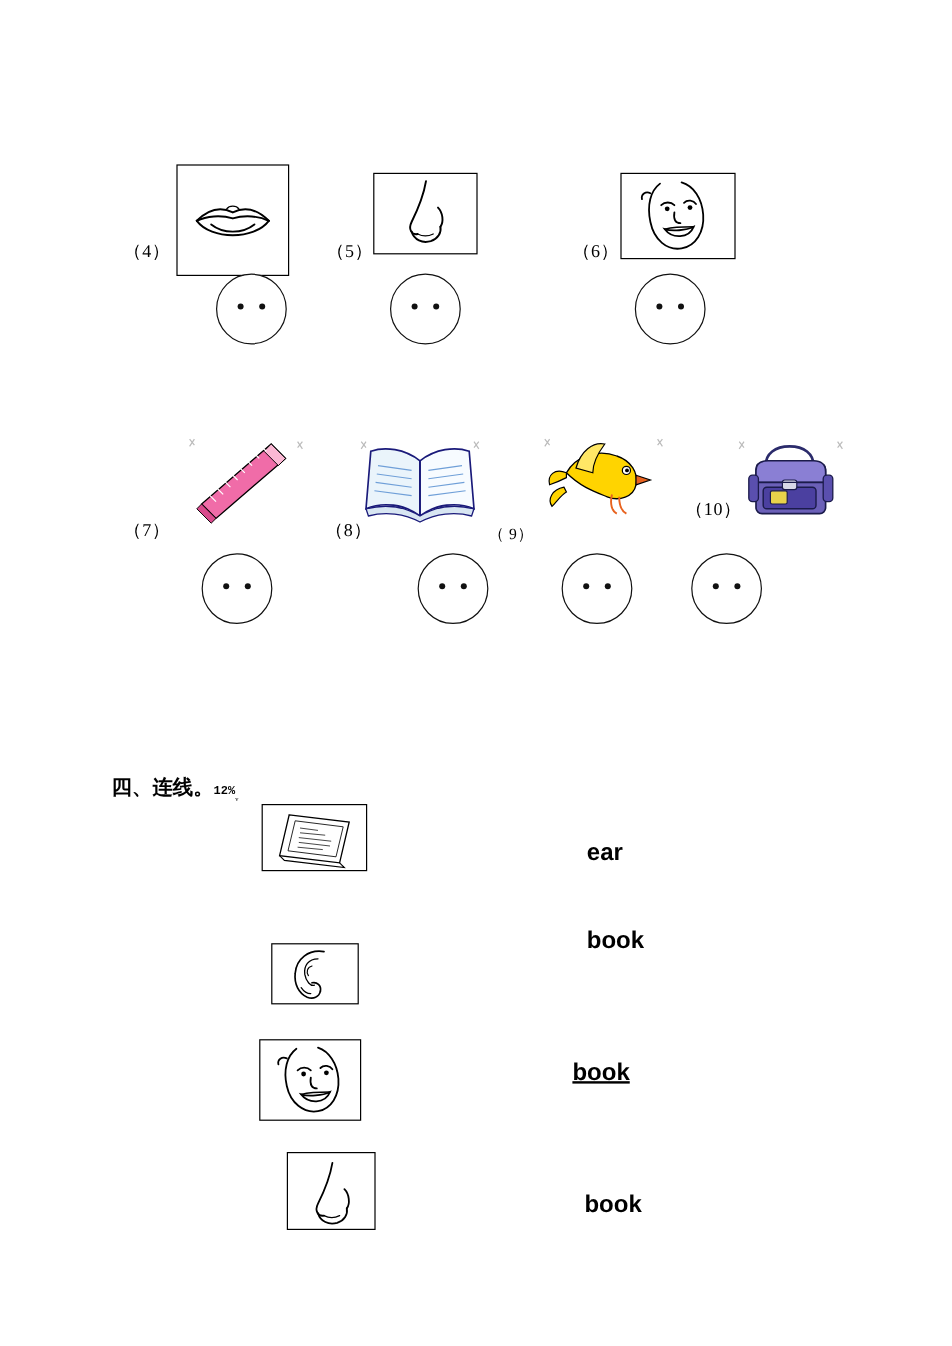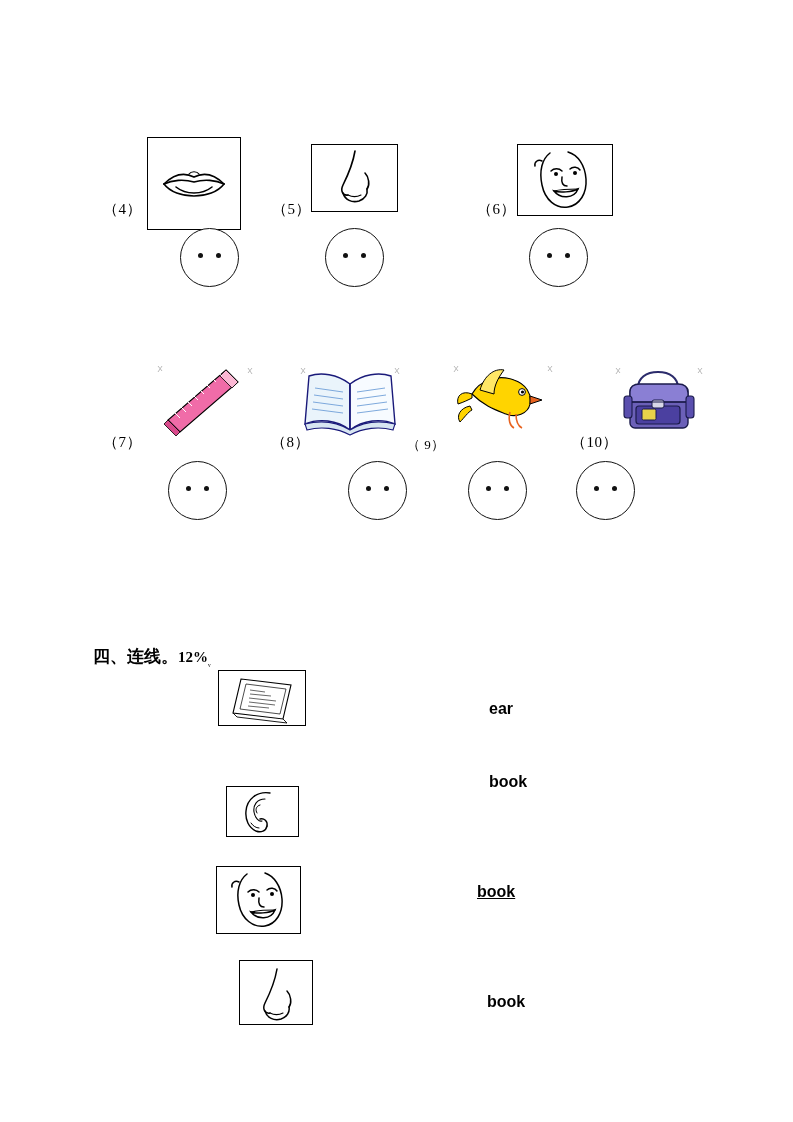--- a/index.html
+++ b/index.html
@@ -63,36 +63,36 @@
 
   
   .section-heading {
     position: absolute;
     font-family: "Liberation Serif", serif;
     font-weight: bold;
     font-size: 17px;
     white-space: nowrap;
   }
   .section-heading .pct {
-    font-family: Liberation Serif, serif;
-    font-size: 15px;
+    font-family: Liberation Mono, monospace;
+    font-size: 10px;
     font-weight: bold;
   }
   .section-heading .tail {
     font-size: 9px;
     font-weight: normal;
     vertical-align: sub;
   }
 
   
   .match-word {
     position: absolute;
     font-family: "Liberation Sans", sans-serif;
     font-weight: bold;
-    font-size: 16px;
+    font-size: 20px;
     white-space: nowrap;
   }
 
   
   svg { display: block; }
 </style>
 </head>
 <body>
 
 <div class="page">
@@ -235,21 +235,21 @@
         </g>
       </svg>
     </div>
     <div class="answer-circle" style="left:468px; top:461px; width:59px; height:59px;">
       <span class="dot left"></span>
       <span class="dot right"></span>
     </div>
   </div>
 
   <div class="item">
-    <div class="item-number" style="left:571px; top:433px;">（10）</div>
+    <div class="item-number" style="left:571px; top:415px;">（10）</div>
     <div class="pic-plain" style="left:612px; top:362px; width:94px; height:76px;">
       <svg width="94" height="76" viewBox="0 0 94 76">
         <g>
           <path d="M8 6 L4 12 M4 6 L8 11" stroke="#bbb" stroke-width="1" fill="none"></path>
           <path d="M86 6 L90 12 M90 6 L86 11" stroke="#bbb" stroke-width="1" fill="none"></path>
           <path d="M26 26 C26 16, 34 10, 46 10 C58 10, 66 16, 66 26" fill="none" stroke="#2b2b6b" stroke-width="2.2"></path>
           <rect x="18" y="24" width="58" height="42" rx="5" fill="#6b60b8" stroke="#1b1b4b" stroke-width="1.4"></rect>
           <path d="M18 30 C18 24, 22 22, 28 22 L66 22 C72 22, 76 25, 76 31 L76 40 L18 40 Z" fill="#8a7fd4" stroke="#1b1b4b" stroke-width="1.3"></path>
           <rect x="24" y="44" width="44" height="18" rx="3" fill="#4b40a0" stroke="#1b1b4b" stroke-width="1.2"></rect>
           <rect x="30" y="47" width="14" height="11" rx="1.5" fill="#e8d24a" stroke="#1b1b4b" stroke-width="1"></rect>

